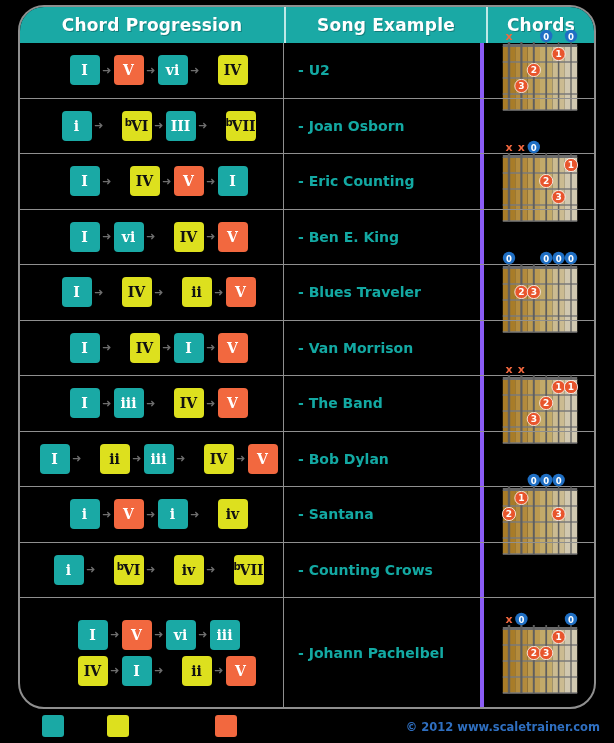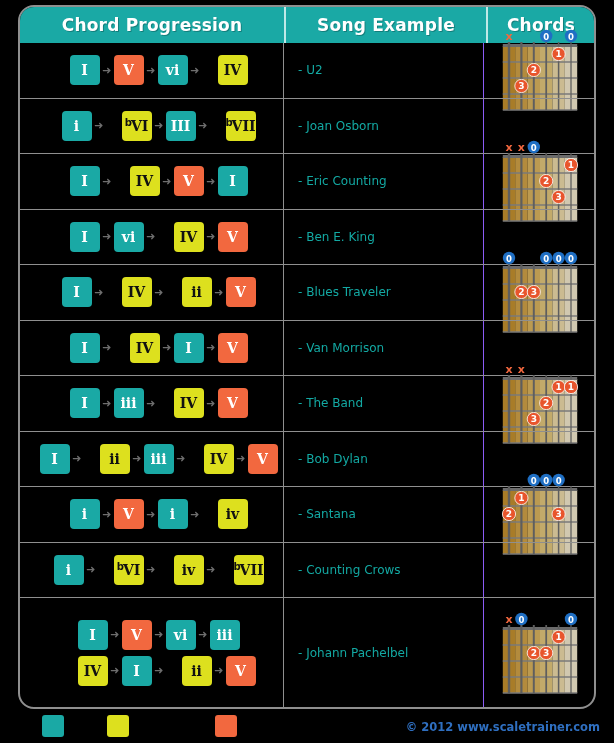--- a/index.html
+++ b/index.html
@@ -20,21 +20,21 @@
   }
 
   
   .table-wrap {
     position: absolute;
     left: 18px;
     top: 5px;
     width: 578px;
     height: 704px;
     border: 2px solid #8f8f8f;
-    border-radius: 16px;
+    border-radius: 26px;
     box-sizing: border-box;
     overflow: hidden;
     background: #000;
   }
 
   .table {
     display: flex;
     flex-direction: column;
     width: 100%;
     height: 100%;
@@ -88,25 +88,25 @@
   }
   .cell.prog {
     flex: 0 0 264px;
     border-right: 1px solid #8f8f8f;
     flex-direction: column;
     justify-content: center;
     padding-left: 14px;
   }
   .cell.song {
     flex: 0 0 200px;
-    border-right: 1px solid #8b5cf6;
+    border-right: 4px solid #8b5cf6;
     padding-left: 14px;
     color: #13a9a3;
-    font-size: 12px;
-    font-weight: normal;
+    font-size: 14px;
+    font-weight: bold;
     font-family: "DejaVu Sans", sans-serif;
   }
   .cell.chord {
     flex: 1 1 auto;
     justify-content: center;
   }
 
   
   .prog-line {
     display: flex;

